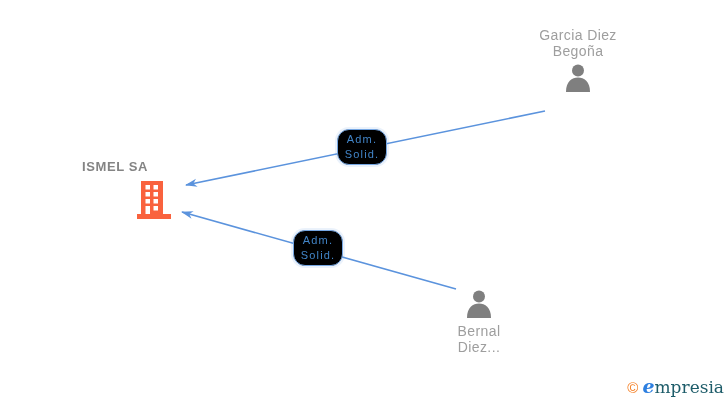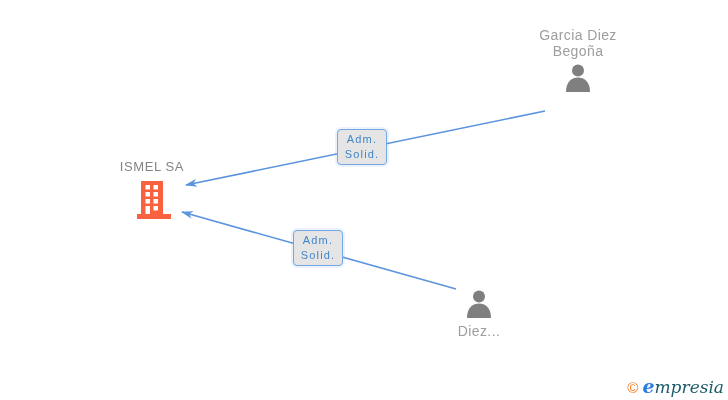--- a/index.html
+++ b/index.html
@@ -32,37 +32,36 @@
     line-height: 16px;
     letter-spacing: 0.4px;
     color: var(--name_gray);
   }
   .person-icon svg { display: block; }
   .person-fill { fill: var(--person_gray); }
 
   .company-label {
     position: absolute;
     font-size: 13px;
-    font-weight: normal;
+    font-weight: bold;
     letter-spacing: 0.6px;
     color: var(--company_gray);
-    text-align: center;
     z-index: 2;
   }
   .building-icon { position: absolute; z-index: 2; }
   .building-fill { fill: var(--building_orange); }
 
   .edge-label {
     position: absolute;
     z-index: 3;
     width: 50px;
     height: 36px;
-    background: #e5e5e5;
+    background: #000000;
     border: 1px solid var(--box_border);
-    border-radius: 4px;
+    border-radius: 12px;
     box-shadow: 0 0 0 2px rgba(91,147,221,0.12);
     display: flex;
     flex-direction: column;
     align-items: center;
     justify-content: center;
     font-size: 11px;
     line-height: 15px;
     letter-spacing: 1.2px;
     color: var(--label_blue);
   }
@@ -83,21 +82,20 @@
     margin-right: 4px;
   }
   .brand-initial {
     color: var(--logo_blue);
     font-style: italic;
     font-weight: bold;
     font-size: 19px;
   }
   .brand-rest {
     color: var(--logo_teal);
-    font-style: italic;
   }
 
   
   .person-top    { left: 508px; top: 27px;  width: 140px; }
   .person-top .person-icon    { margin: 4px auto 0; width: 32px; }
   .person-bottom { left: 409px; top: 289px; width: 140px; }
   .person-bottom .person-icon { margin: 0 auto 4px; width: 32px; }
   .company-label { left: 82px;  top: 159px; width: 140px; }
   .building-icon { left: 135px; top: 178px; }
   .edge-label-1  { left: 337px; top: 129px; }
@@ -147,20 +145,21 @@
     </div>
   </div>
 
   <div class="node person-bottom">
     <div class="person-icon">
       <svg width="32" height="30" viewBox="0 0 32 30">
         <circle class="person-fill" cx="16" cy="7.5" r="6"></circle>
         <path class="person-fill" d="M4,29 C4,18.5 10,14.5 16,14.5 C22,14.5 28,18.5 28,29 Z"></path>
       </svg>
     </div>
+    <div class="person-name">Bernal</div>
     <div class="person-name">Diez...</div>
   </div>
 
   <div class="edge-label edge-label-1">
     <span>Adm.</span>
     <span>Solid.</span>
   </div>
   <div class="edge-label edge-label-2">
     <span>Adm.</span>
     <span>Solid.</span>

